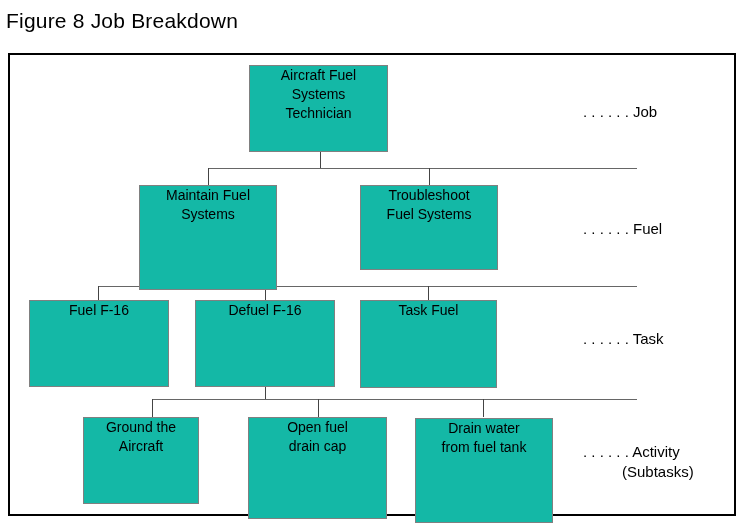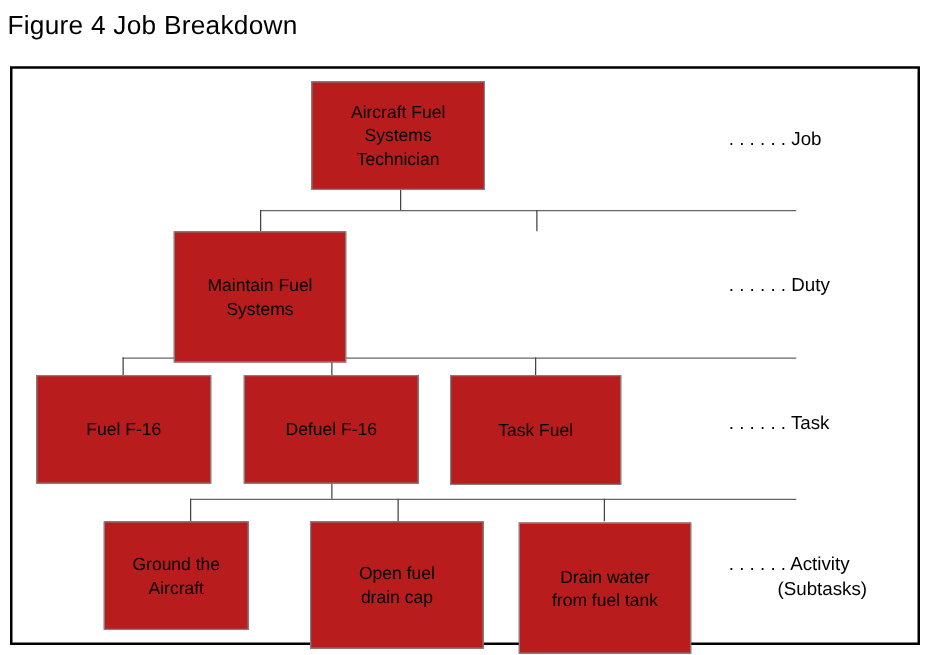--- a/index.html
+++ b/index.html
@@ -28,24 +28,23 @@
     position: absolute;
     left: 8px;
     top: 53px;
     width: 728px;
     height: 463px;
     border: 2px solid #000;
     background: #ffffff;
   }
   .box {
     position: absolute;
-    background: #b91c1c;
+    background: #14b8a6;
     border: 1px solid #808080;
     display: flex;
-    align-items: center;
     justify-content: center;
   }
   .box span {
     display: block;
     text-align: center;
     font-size: 14px;
     line-height: 19px;
     white-space: pre-line;
     color: #000;
   }
@@ -91,21 +90,21 @@
   #lbl-job      { left: 583px; top: 102px; }
   #lbl-duty     { left: 583px; top: 219px; }
   #lbl-task     { left: 583px; top: 329px; }
   #lbl-activity { left: 583px; top: 442px; }
 </style>
 </head>
 <body>
 
 <div id="screen">
 
-  <div class="figure-title">Figure 4 Job Breakdown</div>
+  <div class="figure-title">Figure 8 Job Breakdown</div>
 
   <div class="frame">
 
     
   </div>
 
   <div class="cv" id="c-job-riser"></div>
   <div class="ch" id="c-duty-h"></div>
   <div class="cv" id="c-duty-d1"></div>
   <div class="cv" id="c-duty-d2"></div>
@@ -122,20 +121,24 @@
 
   <div class="box" id="box-job">
     <span>Aircraft Fuel
 Systems
 Technician</span>
   </div>
   <div class="box" id="box-maintain">
     <span>Maintain Fuel
 Systems</span>
   </div>
+  <div class="box" id="box-troubleshoot">
+    <span>Troubleshoot
+Fuel Systems</span>
+  </div>
   <div class="box" id="box-fuel">
     <span>Fuel F-16</span>
   </div>
   <div class="box" id="box-defuel">
     <span>Defuel F-16</span>
   </div>
   <div class="box" id="box-test">
     <span>Task Fuel</span>
   </div>
   <div class="box" id="box-ground">
@@ -148,21 +151,21 @@
   </div>
   <div class="box" id="box-drain">
     <span>Drain water
 from fuel tank</span>
   </div>
 
   <div class="lvl" id="lbl-job">
     <span>. . . . . . </span><span>Job</span>
   </div>
   <div class="lvl" id="lbl-duty">
-    <span>. . . . . . </span><span>Duty</span>
+    <span>. . . . . . </span><span>Fuel</span>
   </div>
   <div class="lvl" id="lbl-task">
     <span>. . . . . . </span><span>Task</span>
   </div>
   <div class="lvl" id="lbl-activity">
     <span>. . . . . . </span><span>Activity</span>
     <span class="sub">(Subtasks)</span>
   </div>
 
 </div>

